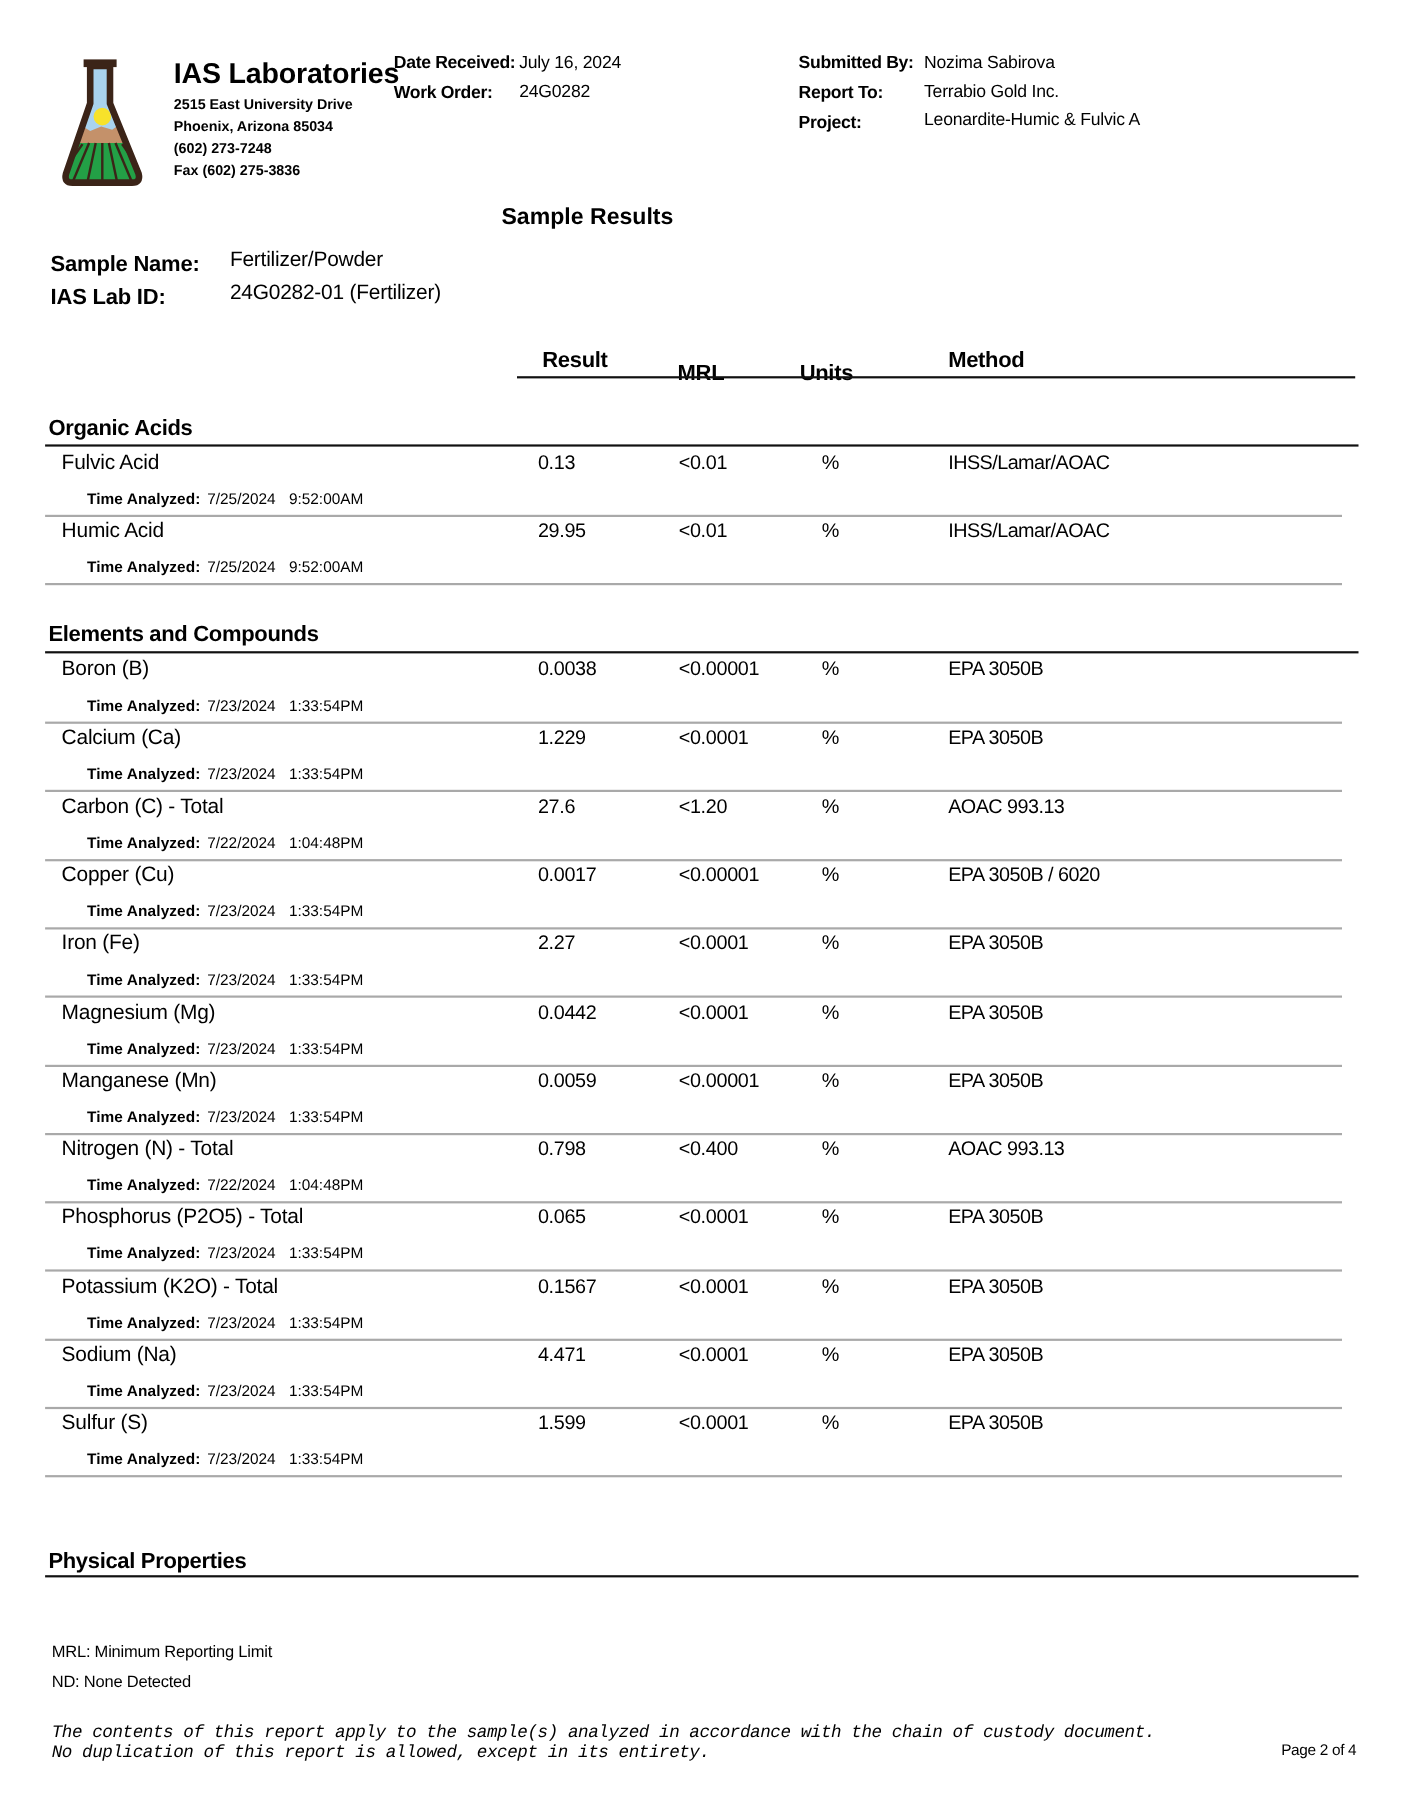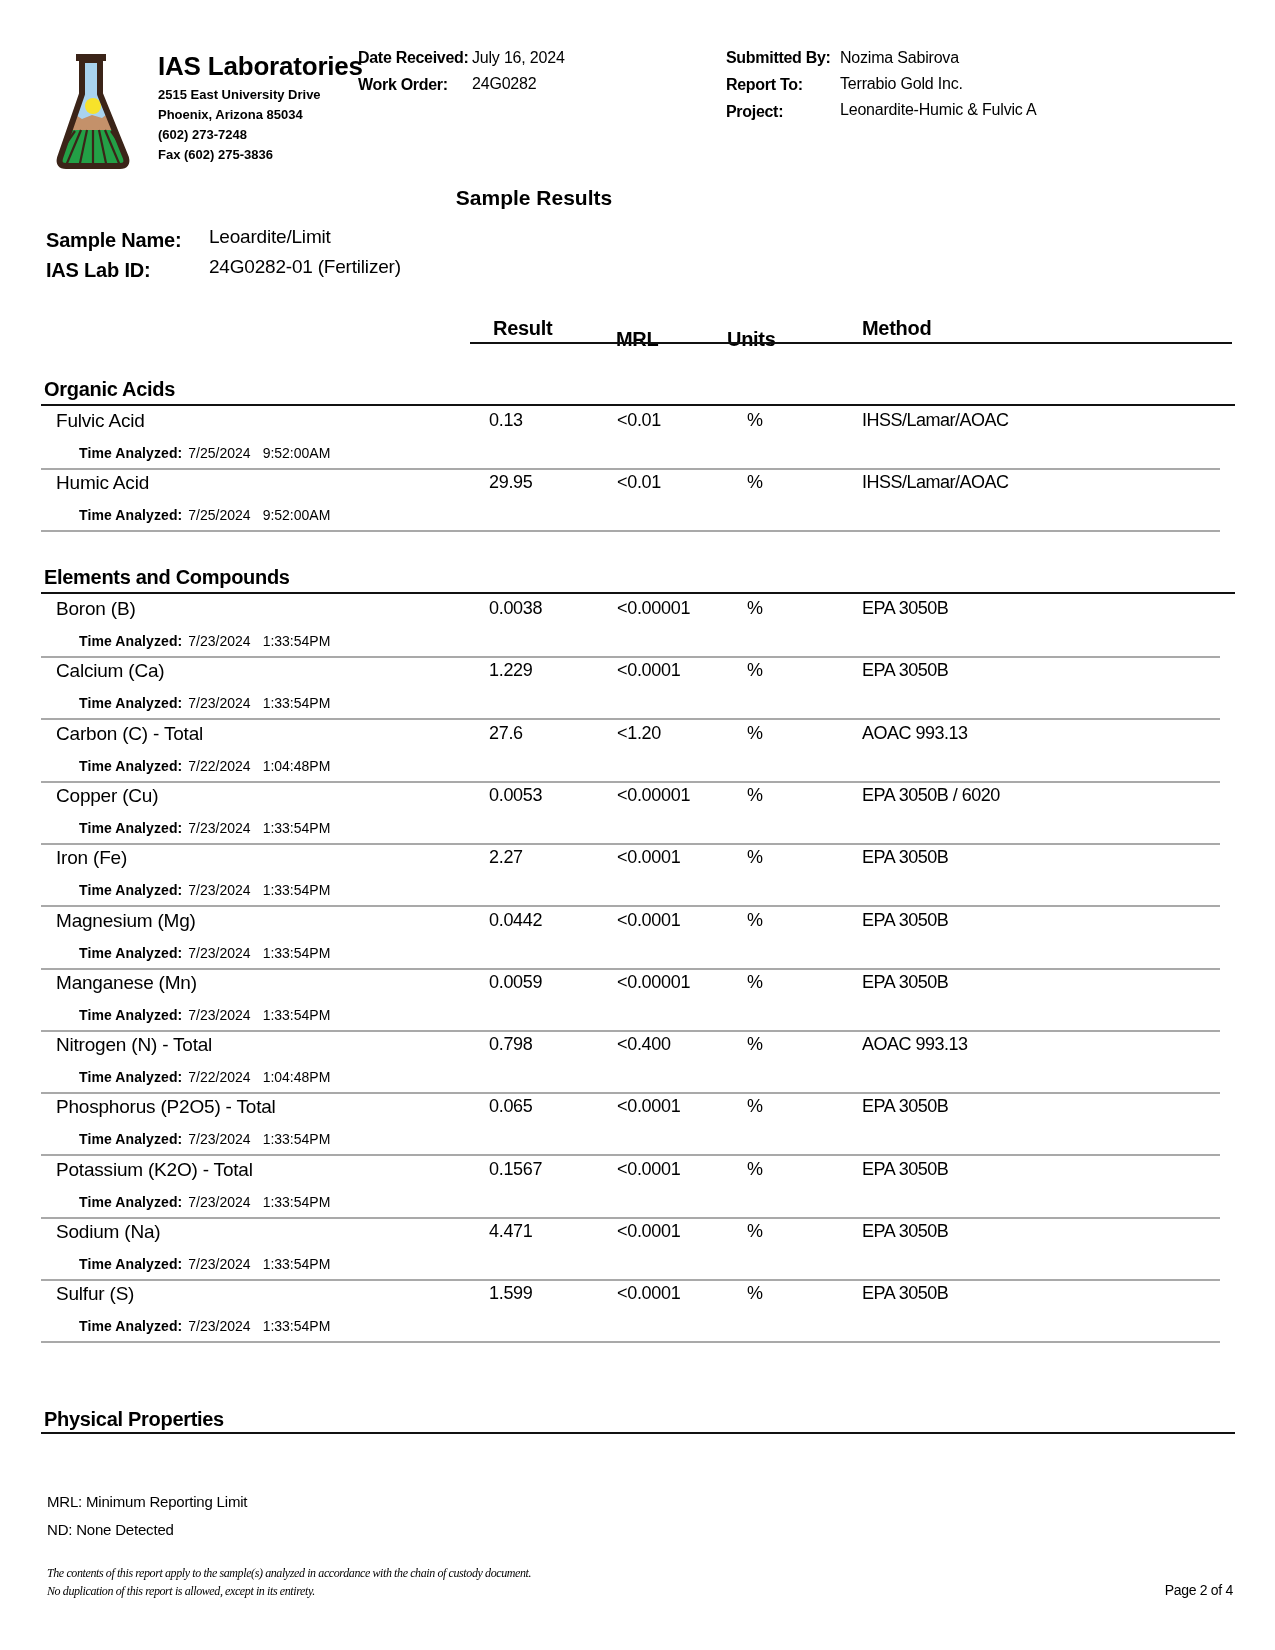--- a/index.html
+++ b/index.html
@@ -22,21 +22,21 @@
   .analyte .name { left: 56px; top: 0; font-size: 19px; letter-spacing: -0.2px; }
   .analyte .res  { left: 489px; top: 0; font-size: 18px; letter-spacing: -0.3px; }
   .analyte .mrl  { left: 617px; top: 0; font-size: 18px; letter-spacing: -0.3px; }
   .analyte .unit { left: 747px; top: 0; font-size: 18px; }
   .analyte .meth { left: 862px; top: 0; font-size: 18px; letter-spacing: -0.5px; }
   .analyte .time { left: 79px; top: 35px; font-size: 14px; }
   .analyte .time b { font-weight: bold; letter-spacing: 0.1px; margin-right: 6px; }
   .analyte .time .d { margin-right: 12px; text-align: right; }
   .analyte .sep { position: absolute; left: 41px; top: 58px; width: 1179px; height: 2px; background: #a9a9a9; }
   .note { left: 47px; font-size: 15px; letter-spacing: -0.2px; }
-  .footer { left: 47px; font-size: 12px; font-style: italic; letter-spacing: -0.4px; font-family: Liberation Serif, serif; }
+  .footer { left: 47px; font-size: 16px; font-style: italic; letter-spacing: -0.4px; font-family: Liberation Mono, monospace; }
   .page-num { left: 1120px; width: 113px; text-align: right; top: 1582px; font-size: 14px; letter-spacing: -0.3px; }
 </style>
 </head>
 <body>
 
 <svg class="logo" viewBox="0 0 82 122">
   <defs>
     <clipPath id="flaskInner">
       <path d="M30 8 L48 8 L48 42 L74 106 Q76 114 68 114 L14 114 Q6 114 8 106 L30 42 Z"></path>
     </clipPath>
@@ -74,21 +74,21 @@
 <div class="abs meta-label" style="left:726px;top:49px">Submitted By:</div>
 <div class="abs meta-val" style="left:840px;top:49px">Nozima Sabirova</div>
 <div class="abs meta-label" style="left:726px;top:76px">Report To:</div>
 <div class="abs meta-val" style="left:840px;top:75px">Terrabio Gold Inc.</div>
 <div class="abs meta-label" style="left:726px;top:103px">Project:</div>
 <div class="abs meta-val" style="left:840px;top:101px;width:212px;overflow:hidden">Leonardite-Humic &amp; Fulvic A</div>
 
 <div class="abs title"><span>Sample Results</span></div>
 
 <div class="abs sample-label" style="top:229px">Sample Name:</div>
-<div class="abs sample-val" style="top:226px">Leoardite/Limit</div>
+<div class="abs sample-val" style="top:226px">Fertilizer/Powder</div>
 <div class="abs sample-label" style="top:259px">IAS Lab ID:</div>
 <div class="abs sample-val" style="top:256px">24G0282-01 (Fertilizer)</div>
 
 <div class="abs col-head" style="left:493px;top:317px">Result</div>
 <div class="abs col-head" style="left:616px">MRL</div>
 <div class="abs col-head" style="left:727px">Units</div>
 <div class="abs col-head" style="left:862px;top:317px">Method</div>
 <div class="rule-thick" style="left:470px;top:342px;width:762px"></div>
 
 <div class="abs section-title" style="top:378px">Organic Acids</div>
@@ -139,21 +139,21 @@
     <div class="abs name">Carbon (C) - Total</div>
     <div class="abs res">27.6</div>
     <div class="abs mrl">&lt;1.20</div>
     <div class="abs unit">%</div>
     <div class="abs meth">AOAC 993.13</div>
     <div class="abs time"><b>Time Analyzed:</b><span class="d">7/22/2024</span><span class="t">1:04:48PM</span></div>
     <div class="sep"></div>
   </div>
     <div class="analyte" style="top: 784.9px;">
     <div class="abs name">Copper (Cu)</div>
-    <div class="abs res">0.0053</div>
+    <div class="abs res">0.0017</div>
     <div class="abs mrl">&lt;0.00001</div>
     <div class="abs unit">%</div>
     <div class="abs meth">EPA 3050B / 6020</div>
     <div class="abs time"><b>Time Analyzed:</b><span class="d">7/23/2024</span><span class="t">1:33:54PM</span></div>
     <div class="sep"></div>
   </div>
     <div class="analyte" style="top: 847.2px;">
     <div class="abs name">Iron (Fe)</div>
     <div class="abs res">2.27</div>
     <div class="abs mrl">&lt;0.0001</div>

